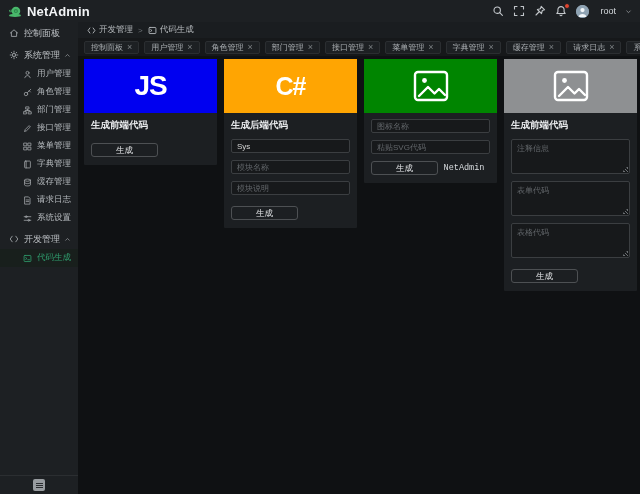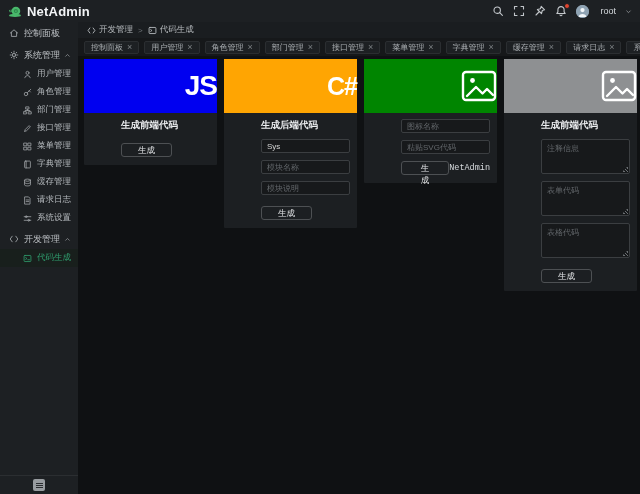--- a/index.html
+++ b/index.html
@@ -61,35 +61,35 @@
   .tab { display:flex; align-items:center; gap:4px; height:13px; padding:0 6px;
     background:#1d2023; border:1px solid #2b2e31; border-radius:2px;
     font-size:8px; color:#a9adb1; cursor:pointer; white-space:nowrap; }
   .tab .close { font-size:9px; line-height:1; color:#7c8084; }
   .tab .close::before { content:"×"; }
 
   
   .content { position:absolute; left:78px; top:56px; right:0; bottom:0;
     background:#0f1113; padding:3px 0 0 6px; display:flex; gap:7px; align-items:flex-start; }
   .card { width:133px; background:#1c1f22; border-radius:1px; }
-  .card-head { height:54px; display:flex; align-items:center; justify-content:flex-end; }
+  .card-head { height:54px; display:flex; align-items:center; justify-content:center; }
   .badge-text { color:#fff; font-weight:800; font-size:28px; letter-spacing:-1px; }
   .pic-icon svg { stroke:#fff; fill:none; stroke-width:2.4; stroke-linecap:round; stroke-linejoin:round; }
-  .card-body { padding:6px 7px 8px;margin-left:30px; }
+  .card-body { padding:6px 7px 8px; }
   .card-title { font-size:9.5px; font-weight:bold; color:#eceef0; margin-bottom:7px; }
   .field { display:block; width:100%; height:14px; margin-bottom:7px; padding:0 5px;
     background:#17191b; border:1px solid #3b3e41; border-radius:2px;
     font-size:8px; color:#d6d6d6; font-family:"Liberation Sans","DejaVu Sans",sans-serif; outline:none; }
   .field::placeholder { color:#63676b; }
   .ta-wrap { position:relative; margin-bottom:7px; }
   textarea.field { height:35px; resize:none; padding-top:3px; margin-bottom:0; }
   .resize-grip { position:absolute; right:2px; bottom:2px; width:6px; height:6px;
     background:repeating-linear-gradient(45deg, transparent 0 1.4px, #6a6e72 1.4px 2.4px);
     clip-path:polygon(100% 0, 100% 100%, 0 100%); }
-  .btn { display:inline-block; height:14px; padding:0 16px; line-height:12px;
+  .btn { display:inline-block; height:14px; padding:0 24px; line-height:12px;
     background:transparent; border:1px solid #4d5053; border-radius:3px;
     font-size:8.5px; color:#e2e4e6; cursor:pointer;
     font-family:"Liberation Sans","DejaVu Sans",sans-serif; }
   .btn-row { display:flex; align-items:center; }
   .iconfont-link { flex:1; text-align:center; font-size:8.5px; color:#d8dcdf;
     font-family:"Liberation Mono","DejaVu Sans Mono",monospace; cursor:pointer; }
 </style>
 </head>
 <body>
 

